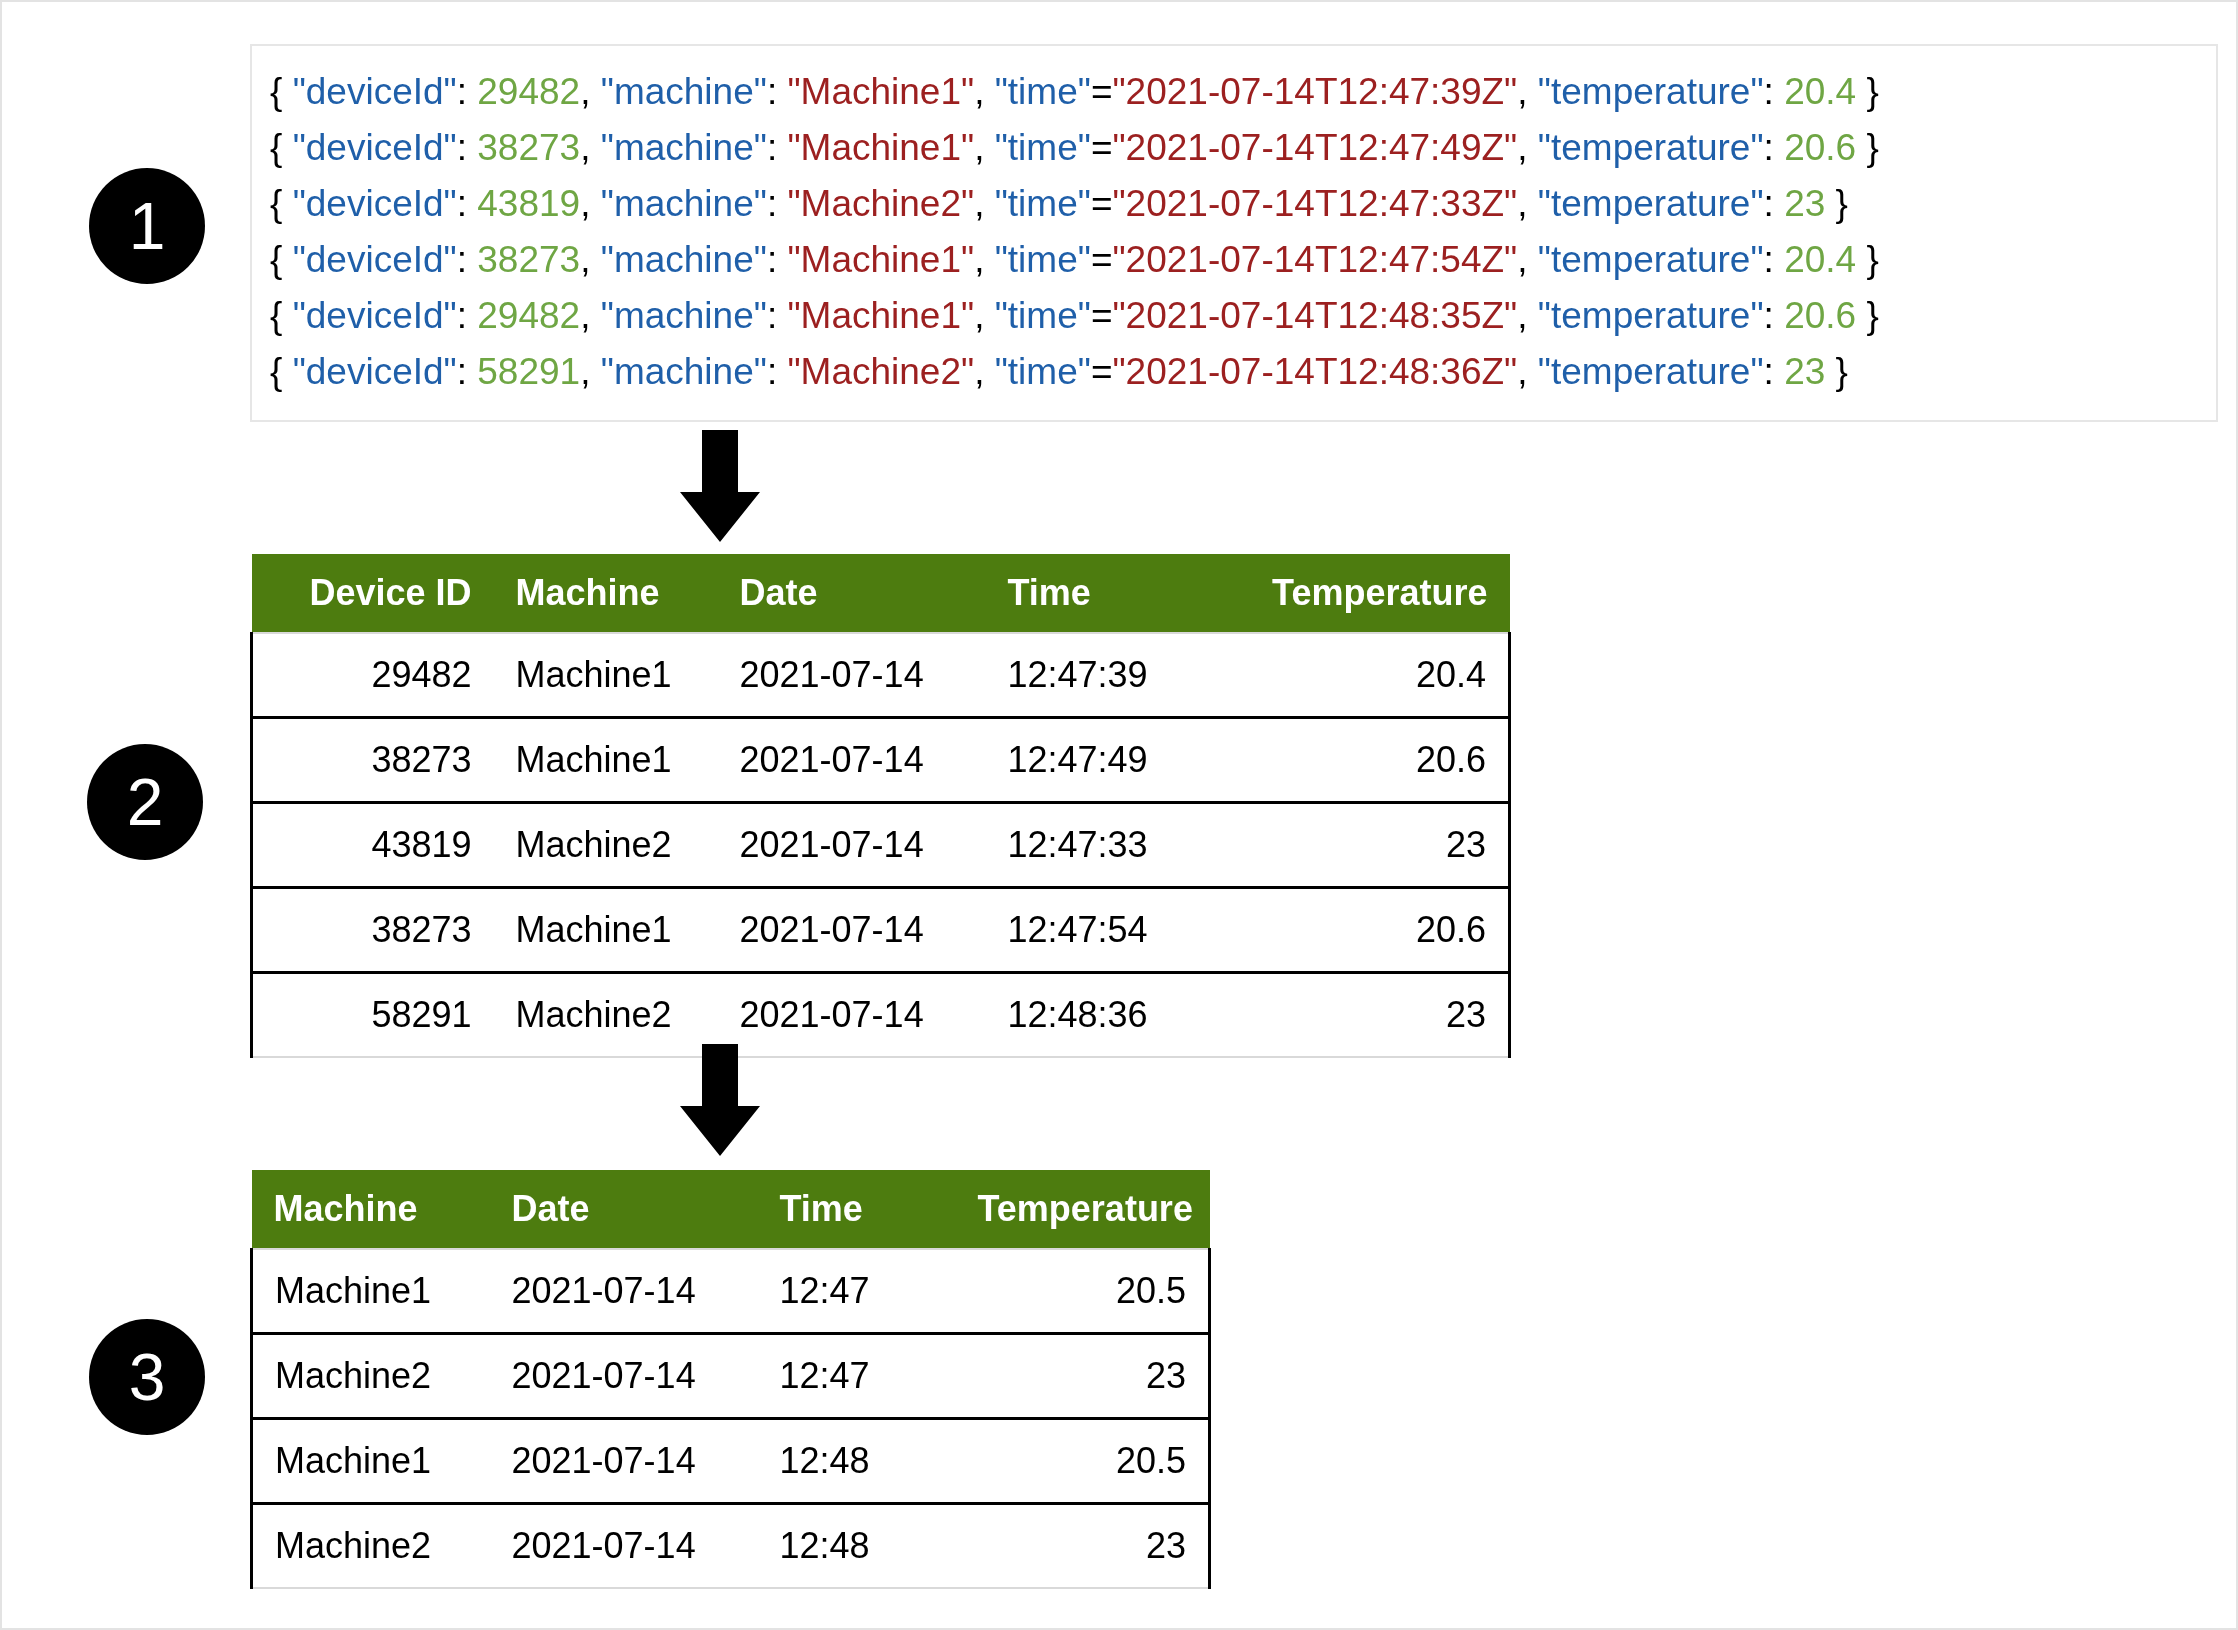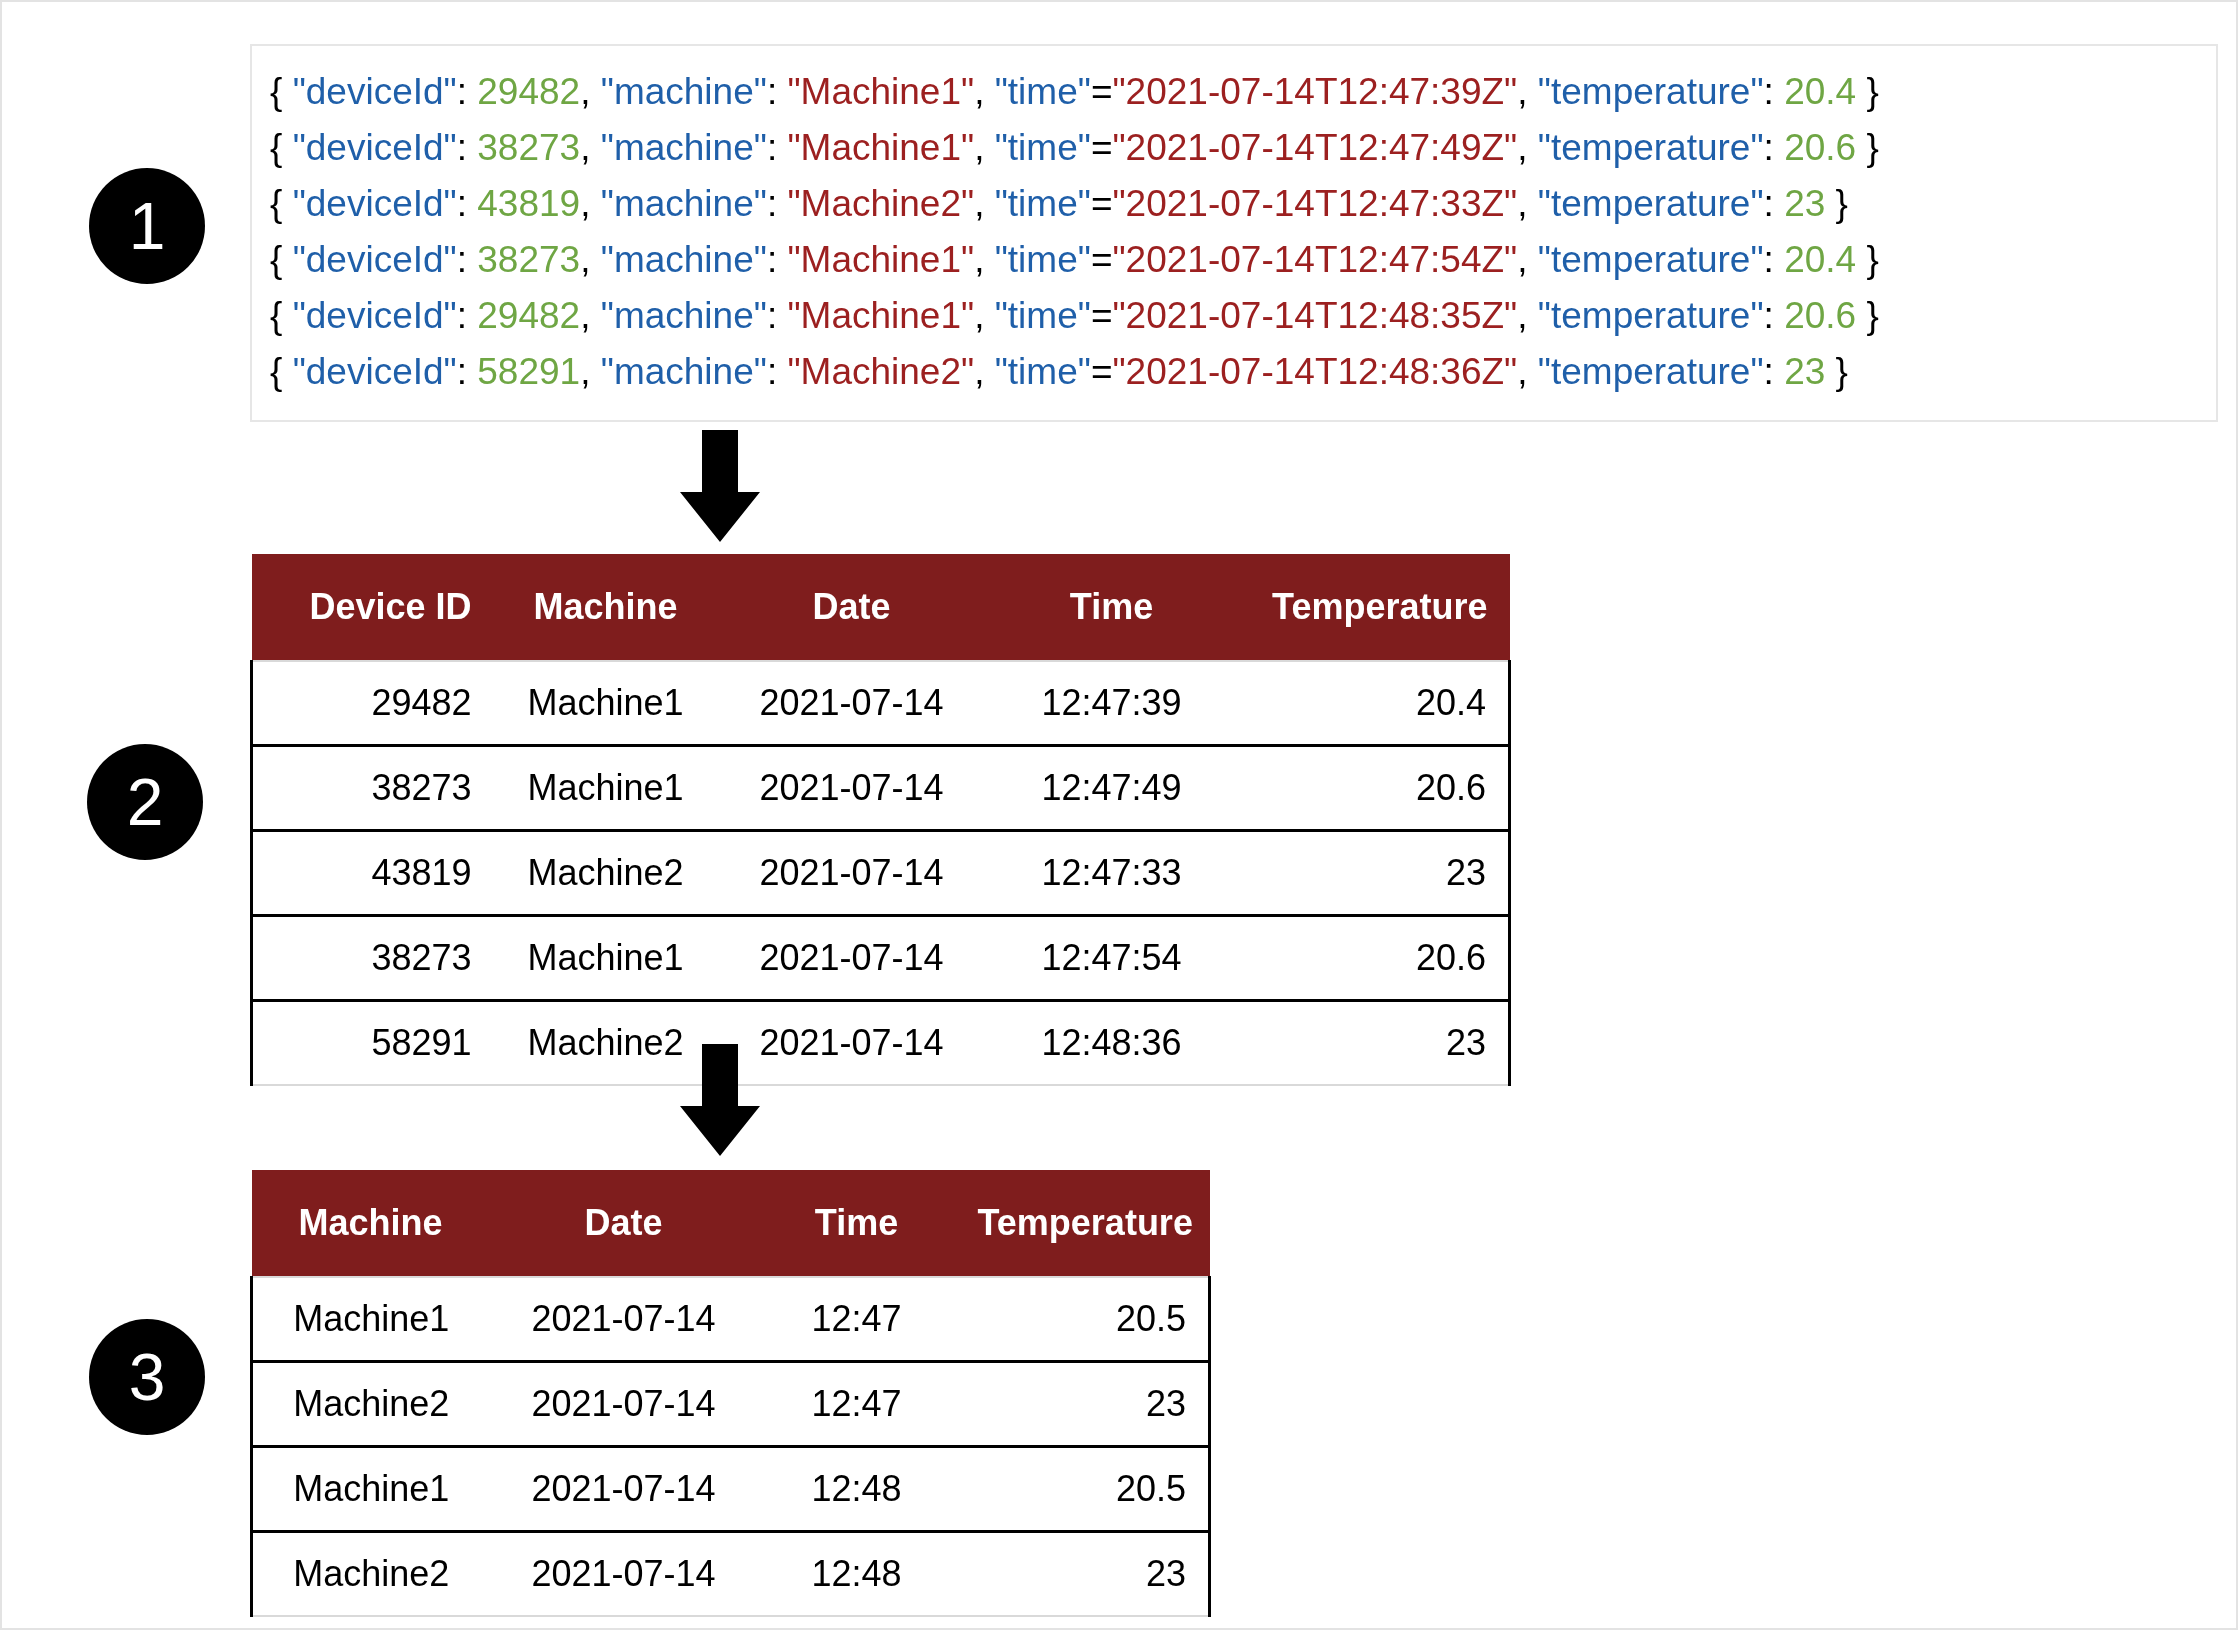--- a/index.html
+++ b/index.html
@@ -74,42 +74,42 @@
   #arrow-2 { left: 670px; top: 1042px; }
 
   
   .data-table {
     position: absolute;
     border-collapse: collapse;
     table-layout: fixed;
     font-family: "Liberation Sans", sans-serif;
   }
   .data-table thead th {
-    background: #7f1d1d;
+    background: #4d7c0f;
     color: #ffffff;
     font-weight: bold;
     font-size: 36px;
-    padding: 32px 22px;
+    padding: 18px 22px;
     border: none;
   }
   .data-table tbody td {
     background: #ffffff;
     color: #000000;
     font-size: 36px;
     padding: 20px 22px;
     border-top: 3px solid #000000;
     border-bottom: 3px solid #000000;
     border-left: none;
     border-right: none;
   }
   .data-table tbody tr:first-child td { border-top: 2px solid #d9d9d9; }
   .data-table tbody tr:last-child  td { border-bottom: 2px solid #d9d9d9; }
   .data-table tbody td:first-child { border-left: 3px solid #000000; }
   .data-table tbody td:last-child  { border-right: 3px solid #000000; }
-  .al-left  { text-align: center; }
+  .al-left  { text-align: left; }
   .al-right { text-align: right; }
 
   
   #table-records { left: 248px; top: 552px; width: 1258px; }
   #table-records col.c0 { width: 242px; }
   #table-records col.c1 { width: 224px; }
   #table-records col.c2 { width: 268px; }
   #table-records col.c3 { width: 252px; }
   #table-records col.c4 { width: 272px; }
 

